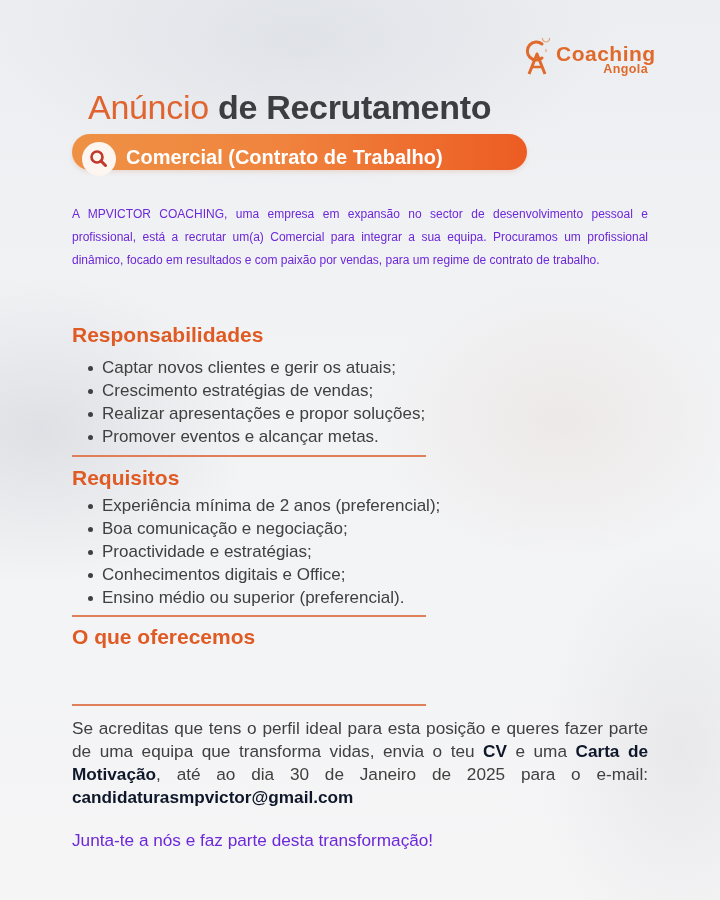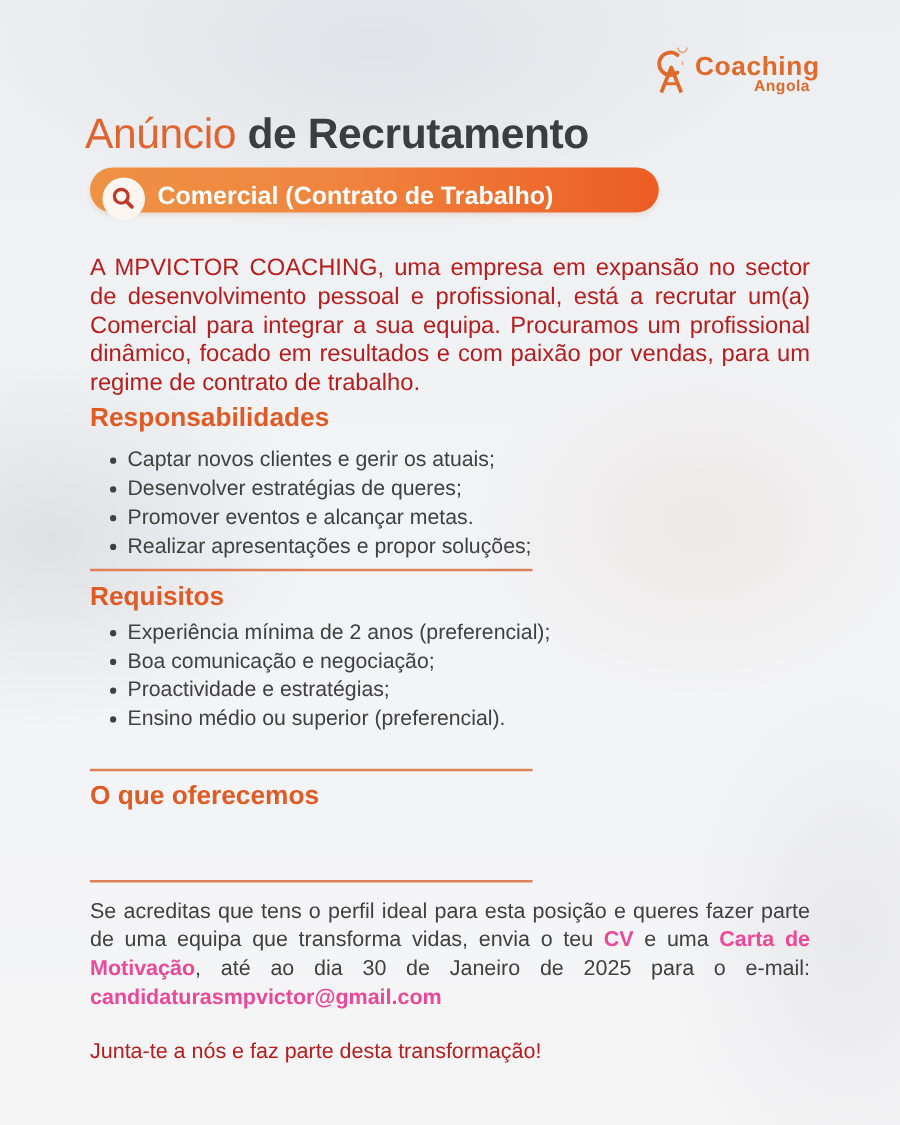--- a/index.html
+++ b/index.html
@@ -12,41 +12,41 @@
       radial-gradient(ellipse 260px 200px at 560px 420px, rgba(220,200,190,0.25), rgba(255,255,255,0) 70%),
       radial-gradient(ellipse 200px 300px at 680px 750px, rgba(190,190,195,0.22), rgba(255,255,255,0) 70%),
       radial-gradient(ellipse 420px 200px at 300px 40px, rgba(200,204,212,0.35), rgba(255,255,255,0) 75%),
       linear-gradient(180deg, #eceef1 0%, #f2f3f5 40%, #f5f5f6 100%);
   }
   .logo { position: absolute; left: 524px; top: 38px; width: 130px; height: 40px; }
   .logo-mark { position: absolute; left: 0; top: 0; width: 28px; height: 38px; }
   .logo-line1 { position: absolute; left: 32px; top: 4px; font-weight: bold; font-size: 21px; color: #e06a2c; letter-spacing: 0.5px; white-space: nowrap; }
   .logo-line2 { position: absolute; right: 6px; top: 24px; font-weight: bold; font-size: 12.5px; color: #e06a2c; letter-spacing: 0.4px; white-space: nowrap; }
 
-  .title { position: absolute; left: 68px; top: 88px; font-size: 34px; white-space: nowrap; letter-spacing: -0.3px; }
+  .title { position: absolute; left: 88px; top: 88px; font-size: 34px; white-space: nowrap; letter-spacing: -0.3px; }
   .title .light { color: #e0642f; font-weight: normal; }
   .title .bold { color: #3b3d40; font-weight: bold; }
 
   .pill { position: absolute; left: 72px; top: 134px; width: 455px; height: 36px; border-radius: 25px;
     background: linear-gradient(90deg, #ee9145 0%, #f0843e 45%, #ec5c23 100%);
     box-shadow: 0 2px 4px rgba(200,90,30,0.15); }
   .pill-icon { position: absolute; left: 10px; top: 8px; width: 34px; height: 34px; border-radius: 50%; background: #fdf5ef; }
   .pill-label { position: absolute; left: 54px; top: 12px; color: #ffffff; font-weight: bold; font-size: 20px; white-space: nowrap; }
 
-  .intro { position: absolute; left: 72px; top: 203px; width: 576px; font-size: 19px; line-height: 23px; text-align: justify; color: #b91c1c; }
+  .intro { position: absolute; left: 72px; top: 203px; width: 576px; font-size: 12px; line-height: 23px; text-align: justify; color: #6d28d9; }
 
   .section-title { position: absolute; left: 72px; font-weight: bold; font-size: 21px; color: #e05a24; white-space: nowrap; }
   ul.bullets { position: absolute; left: 86px; margin: 0; padding: 0; list-style: none; font-size: 17px; line-height: 23px; color: #404040; }
   ul.bullets li { position: relative; padding-left: 16px; white-space: nowrap; }
   ul.bullets li::before { content: ""; position: absolute; left: 2px; top: 10px; width: 5px; height: 5px; border-radius: 50%; background: #404040; }
   .rule { position: absolute; left: 72px; width: 354px; height: 2px; background: #e0805a; }
 
   .closing { position: absolute; left: 72px; top: 717px; width: 576px; font-size: 17.2px; line-height: 23px; text-align: justify; color: #404040; }
-  .closing b { color: #ec4899; }
-  .signoff { position: absolute; left: 72px; top: 830px; font-size: 17.2px; color: #b91c1c; white-space: nowrap; }
+  .closing b { color: #0f172a; }
+  .signoff { position: absolute; left: 72px; top: 830px; font-size: 17.2px; color: #6d28d9; white-space: nowrap; }
 </style>
 </head>
 <body>
 
 <div class="logo">
   <svg class="logo-mark" viewBox="0 0 28 38">
     <path d="M18 6 A9 9 0 1 0 18 20" fill="none" stroke="#e06a2c" stroke-width="3" stroke-linecap="round"></path>
     <path d="M5 36 L13 16 L21 36" fill="none" stroke="#e06a2c" stroke-width="3" stroke-linejoin="round"></path>
     <line x1="8" y1="29" x2="18" y2="29" stroke="#e06a2c" stroke-width="2.5"></line>
     <path d="M22 4 a3.5 3.5 0 1 1 0.01 0 M22 11 l0 3" fill="none" stroke="#e8a27a" stroke-width="1.2"></path>
@@ -68,31 +68,32 @@
     </svg>
   </span>
   <span class="pill-label">Comercial (Contrato de Trabalho)</span>
 </div>
 
 <p class="intro" style="margin:0;">A MPVICTOR COACHING, uma empresa em expansão no sector de desenvolvimento pessoal e profissional, está a recrutar um(a) Comercial para integrar a sua equipa. Procuramos um profissional dinâmico, focado em resultados e com paixão por vendas, para um regime de contrato de trabalho.</p>
 
 <div class="section-title" style="top:323px;">Responsabilidades</div>
 <ul class="bullets" style="top:356px;">
   <li>Captar novos clientes e gerir os atuais;</li>
-  <li>Desenvolver estratégias de queres;</li>
+  <li>Crescimento estratégias de vendas;</li>
+  <li>Realizar apresentações e propor soluções;</li>
   <li>Promover eventos e alcançar metas.</li>
-  <li>Realizar apresentações e propor soluções;</li>
 </ul>
 <div class="rule" style="top:455px;"></div>
 
 <div class="section-title" style="top:466px;">Requisitos</div>
 <ul class="bullets" style="top:494px;">
   <li>Experiência mínima de 2 anos (preferencial);</li>
   <li>Boa comunicação e negociação;</li>
   <li>Proactividade e estratégias;</li>
+  <li>Conhecimentos digitais e Office;</li>
   <li>Ensino médio ou superior (preferencial).</li>
 </ul>
 <div class="rule" style="top:615px;"></div>
 
 <div class="section-title" style="top:625px;">O que oferecemos</div>
 <ul class="bullets" style="top:652px;">
 </ul>
 <div class="rule" style="top:704px;"></div>
 
 <p class="closing" style="margin:0;">

